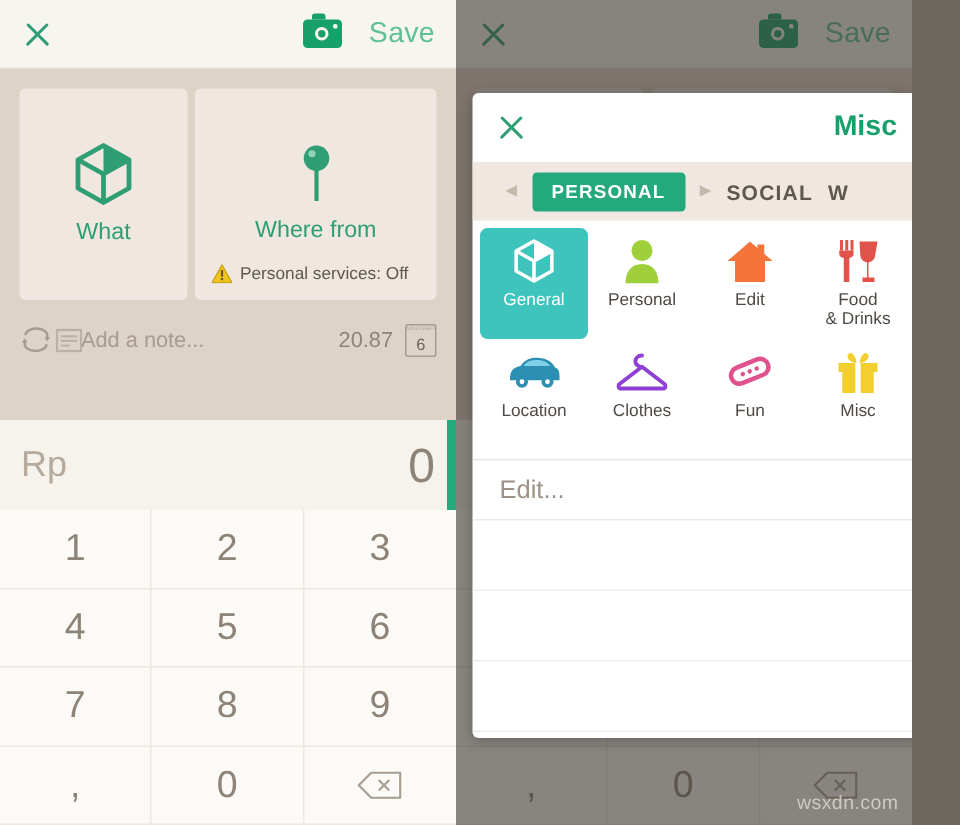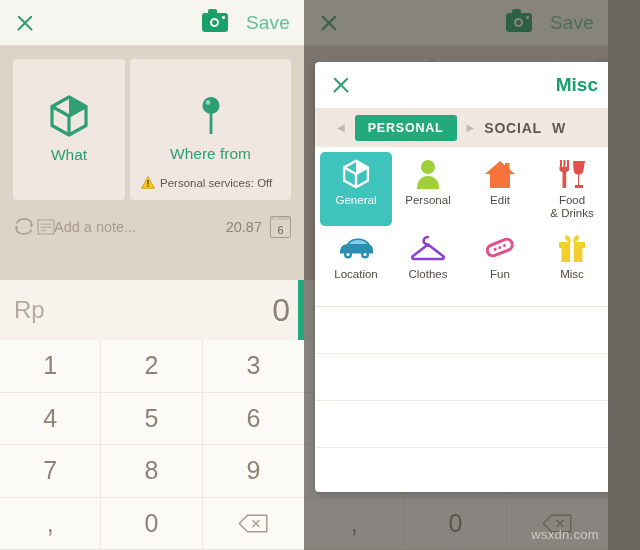--- a/index.html
+++ b/index.html
@@ -621,20 +621,21 @@
               <rect x="4.5" y="15" width="21" height="14" fill="#f2cf2e"></rect>
               <rect x="13.2" y="9" width="3.6" height="20" fill="#ffffff"></rect>
             </svg>
           </div>
           <div class="cat-lab">Misc</div>
         </div>
 
       </div>
 
       <div class="edit-sec">
+        <div class="edit-row">Edit...</div>
         <div class="blank-row"></div>
         <div class="blank-row"></div>
         <div class="blank-row"></div>
       </div>
 
     </div>
 
     <div class="watermark">wsxdn.com</div>
   </div>
 

